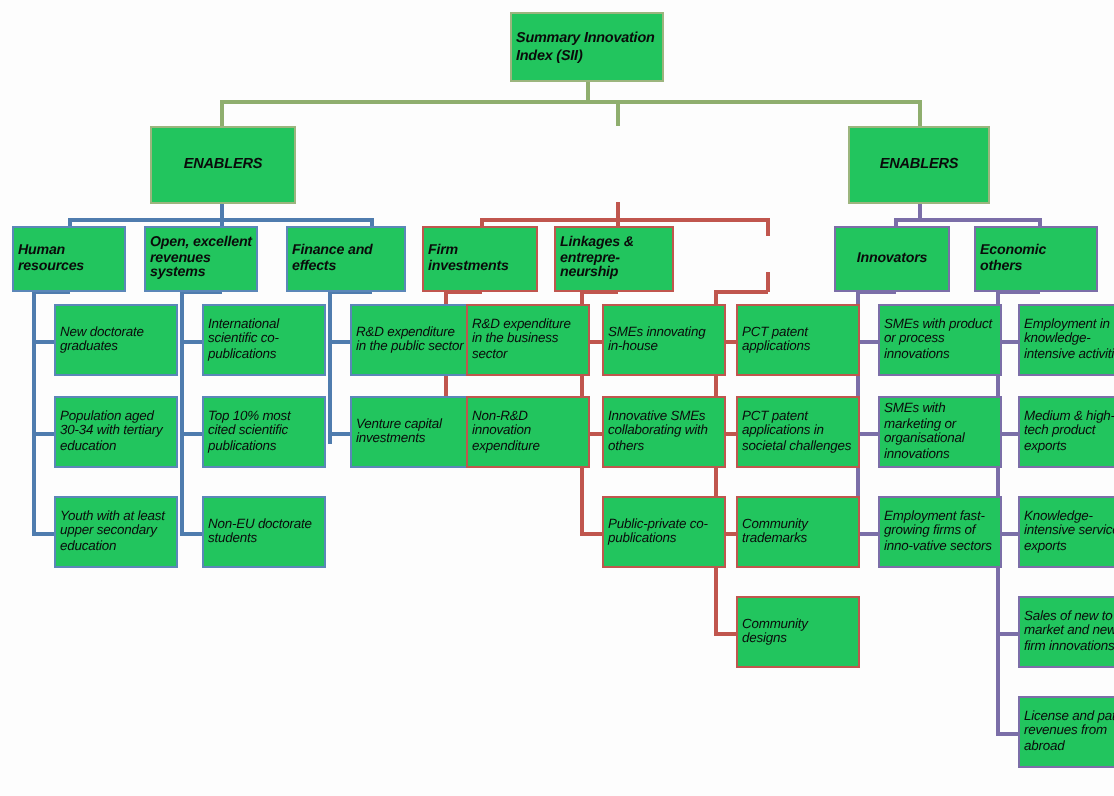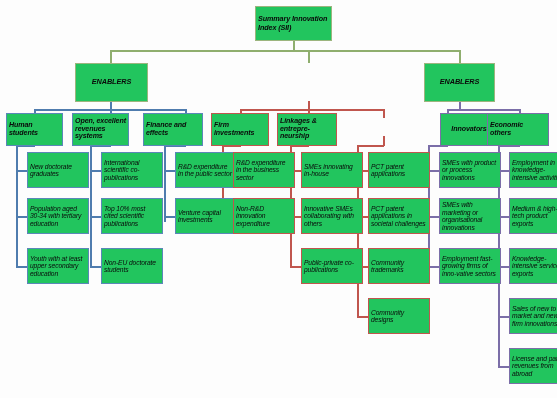--- a/index.html
+++ b/index.html
@@ -134,28 +134,28 @@
   <div class="ln ln-p h" style="left:498px;top:316px;width:11px;"></div>
   <div class="ln ln-p h" style="left:498px;top:366px;width:11px;"></div>
   <div class="ln ln-p v" style="left:519px;top:136px;height:10px;"></div>
   <div class="ln ln-p h" style="left:498px;top:145px;width:22px;"></div>
 
   <div class="box root" style="left:255px;top:6px;width:77px;height:35px;">Summary Innovation Index (SII)</div>
 
   <div class="box cat" style="left:75px;top:63px;width:73px;height:39px;">ENABLERS</div>
   <div class="box cat" style="left:424px;top:63px;width:71px;height:39px;">ENABLERS</div>
 
-  <div class="box dim-blue" style="left:6px;top:113px;width:57px;height:33px;">Human students</div>
+  <div class="box dim-blue" style="left:6px;top:113px;width:57px;height:33px;">Human resources</div>
   <div class="box dim-blue" style="left:72px;top:113px;width:57px;height:33px;">Open, excellent revenues systems</div>
   <div class="box dim-blue" style="left:143px;top:113px;width:60px;height:33px;">Finance and effects</div>
 
   <div class="box dim-red" style="left:277px;top:113px;width:60px;height:33px;">Linkages &amp; entrepre-neurship</div>
   <div class="box dim-red" style="left:211px;top:113px;width:58px;height:33px;">Firm investments</div>
 
-  <div class="box dim-purple" style="left:417px;top:113px;width:58px;height:33px;margin-left:23px;">Innovators</div>
+  <div class="box dim-purple" style="left:417px;top:113px;width:58px;height:33px;">Innovators</div>
   <div class="box dim-purple" style="left:487px;top:113px;width:62px;height:33px;">Economic others</div>
 
   <div class="box leaf-blue" style="left:27px;top:152px;width:62px;height:36px;">New doctorate graduates</div>
   <div class="box leaf-blue" style="left:27px;top:198px;width:62px;height:36px;">Population aged 30-34 with tertiary education</div>
   <div class="box leaf-blue" style="left:27px;top:248px;width:62px;height:36px;">Youth with at least upper secondary education</div>
 
   <div class="box leaf-blue" style="left:101px;top:152px;width:62px;height:36px;">International scientific co-publications</div>
   <div class="box leaf-blue" style="left:101px;top:198px;width:62px;height:36px;">Top 10% most cited scientific publications</div>
   <div class="box leaf-blue" style="left:101px;top:248px;width:62px;height:36px;">Non-EU doctorate students</div>
 

